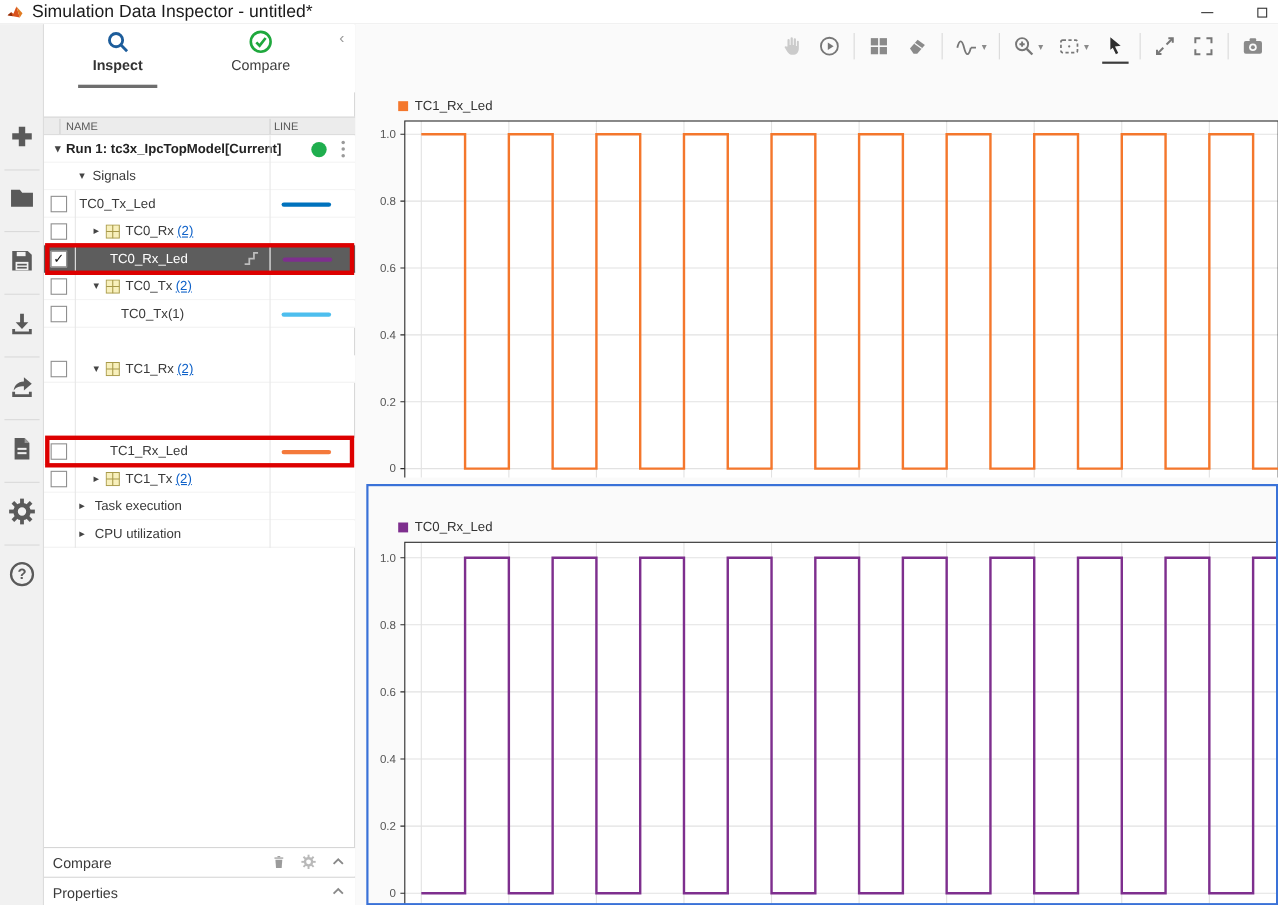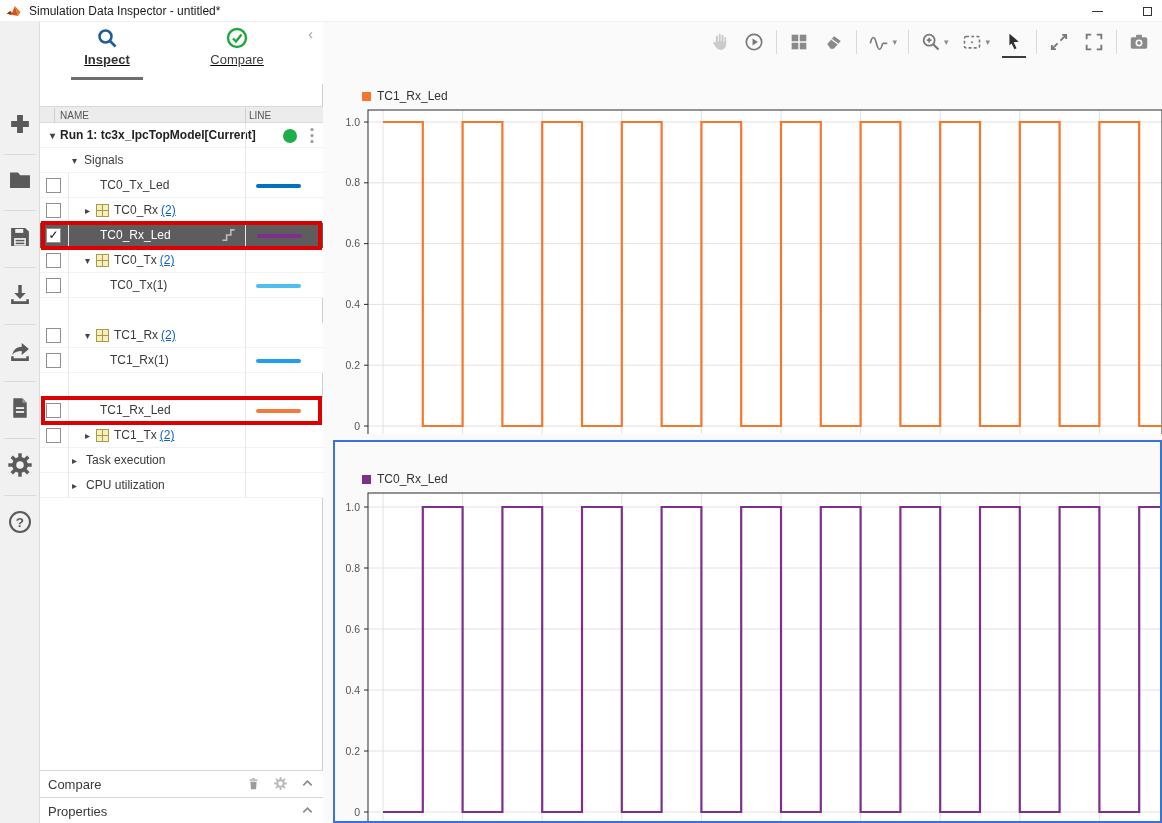--- a/index.html
+++ b/index.html
@@ -3,37 +3,37 @@
 <meta charset="utf-8">
 <style>
   * { margin:0; padding:0; box-sizing:border-box; }
   html,body { width:1162px; height:823px; overflow:hidden; background:#fff;
     font-family:"Liberation Sans", sans-serif; }
 
   
   .titlebar { position:absolute; left:0; top:0; width:1162px; height:22px; background:#fff;
     display:flex; align-items:center; border-bottom:1px solid #f0f0f0; }
   .titlebar .logo { margin-left:6px; width:15px; height:15px; }
-  .titlebar .title { margin-left:8px; font-size:12px; color:#1a1a1a; }
+  .titlebar .title { margin-left:8px; font-size:16px; color:#1a1a1a; }
   .winbtns { position:absolute; right:8px; top:0; height:22px; display:flex; align-items:center; gap:36px; }
   .minbar { width:11px; height:1px; background:#333; }
   .maxbox { width:9px; height:9px; border:1px solid #333; }
 
   
   .strip { position:absolute; left:0; top:22px; width:40px; height:801px; background:#f1f1f1;
     border-right:1px solid #dcdcdc; }
   .strip-item { position:absolute; left:0; width:40px; height:56px; display:flex; align-items:center; justify-content:center; cursor:pointer; }
   .strip-item svg { width:26px; height:26px; }
   .strip-sep { position:absolute; left:4px; width:32px; height:1px; background:#dadada; }
 
   
   .sidebar { position:absolute; left:40px; top:22px; width:283px; height:801px; background:#fff;
     border-right:1px solid #cfcfcf; }
   .tabs { position:absolute; left:0; top:0; width:283px; height:62px; background:#fff; }
-  .tab { position:absolute; top:4px; width:130px; text-align:center; cursor:pointer;text-decoration:underline; }
+  .tab { position:absolute; top:4px; width:130px; text-align:center; cursor:pointer; }
   .tab .ticon { display:block; margin:0 auto; width:24px; height:24px; }
   .tab .tlabel { display:block; margin-top:2px; font-size:13px; color:#3c3c3c; }
   .tab.active .tlabel { font-weight:bold; color:#333; }
   .tab-underline { position:absolute; top:55px; height:3px; background:#6e6e6e; }
   .collapse-chev { position:absolute; right:10px; top:4px; font-size:14px; color:#9a9a9a; cursor:pointer; }
 
   .filter { position:absolute; left:4px; top:64px; width:275px; height:19px; border:1px solid #bdbdbd;
     font-size:12px; padding:0 6px; color:#333; outline:none; }
   .filter::placeholder { color:#9a9a9a; }
 
@@ -215,21 +215,21 @@
             <circle cx="6" cy="8.5" r="1.6"></circle>
             <circle cx="6" cy="14.5" r="1.6"></circle>
           </svg></span>
       </div>
       <div class="trow" style="top: 25px;">
         <span class="caret" style="margin-left: 32px;">▾</span>
         <span style="margin-left: 7px;">Signals</span>
       </div>
       <div class="trow" style="top: 50px;">
         <span class="chk"></span>
-        <span style="margin-left: 60px;">TC0_Tx_Led</span>
+        <span style="margin-left: 32px;">TC0_Tx_Led</span>
         <div class="linecol">
           <div class="swatch" style="background: rgb(0, 114, 189);"></div>
         </div>
       </div>
       <div class="trow" style="top: 75px;">
         <span class="chk"></span>
         <span class="caret" style="margin-left: 45px;">▸</span>
         <span class="busicon" style="margin-left: 6px;"><svg viewBox="0 0 13 13">
             <rect x="0.5" y="0.5" width="12" height="12" fill="#f8f0bc" stroke="#a89a4a" stroke-width="1"></rect>
             <line x1="6.5" y1="0.5" x2="6.5" y2="12.5" stroke="#a89a4a" stroke-width="1"></line>
@@ -270,27 +270,20 @@
       <div class="trow" style="top: 200px;">
         <span class="chk"></span>
         <span class="caret" style="margin-left: 45px;">▾</span>
         <span class="busicon" style="margin-left: 6px;"><svg viewBox="0 0 13 13">
             <rect x="0.5" y="0.5" width="12" height="12" fill="#f8f0bc" stroke="#a89a4a" stroke-width="1"></rect>
             <line x1="6.5" y1="0.5" x2="6.5" y2="12.5" stroke="#a89a4a" stroke-width="1"></line>
             <line x1="0.5" y1="6.5" x2="12.5" y2="6.5" stroke="#a89a4a" stroke-width="1"></line>
           </svg></span>
         <span>TC1_Rx</span>
         <a class="buslink">(2)</a>
-      </div>
-      <div class="trow" style="top: 225px;">
-        <span class="chk"></span>
-        <span style="margin-left: 70px;">TC1_Rx(1)</span>
-        <div class="linecol">
-          <div class="swatch" style="background: rgb(30, 159, 242);"></div>
-        </div>
       </div>
       <div class="trow" style="top: 275px;">
         <span class="chk"></span>
         <span style="margin-left: 60px;">TC1_Rx_Led</span>
         <div class="linecol">
           <div class="swatch" style="background: rgb(244, 121, 59);"></div>
         </div>
       </div>
       <div class="annotation" style="top: 273px; border-color: rgb(221, 0, 0);"></div>
       <div class="trow" style="top: 300px;">

